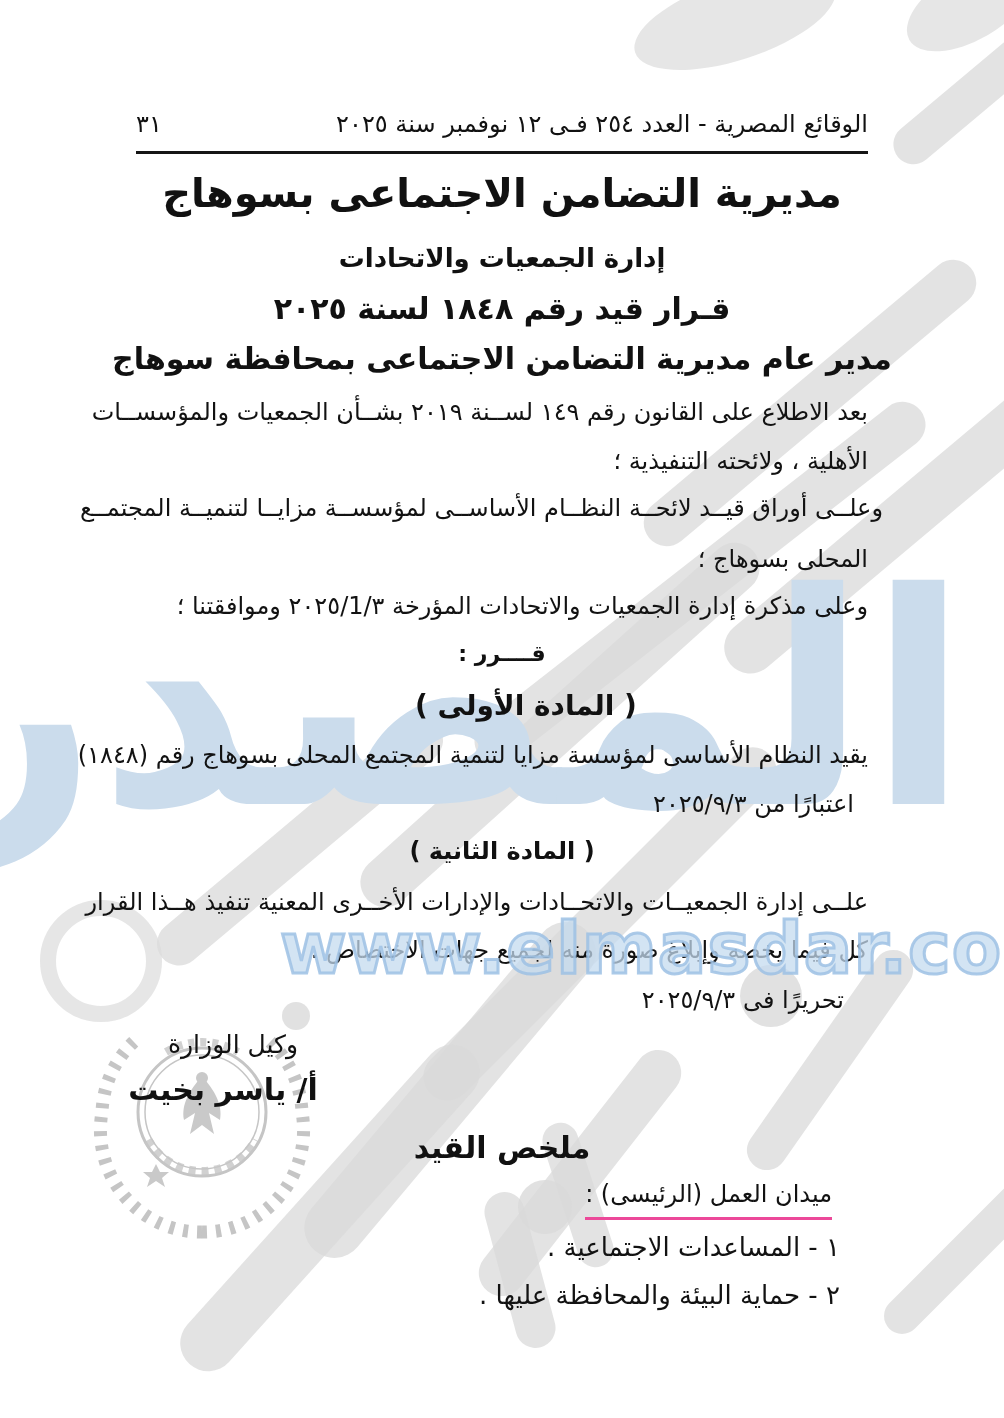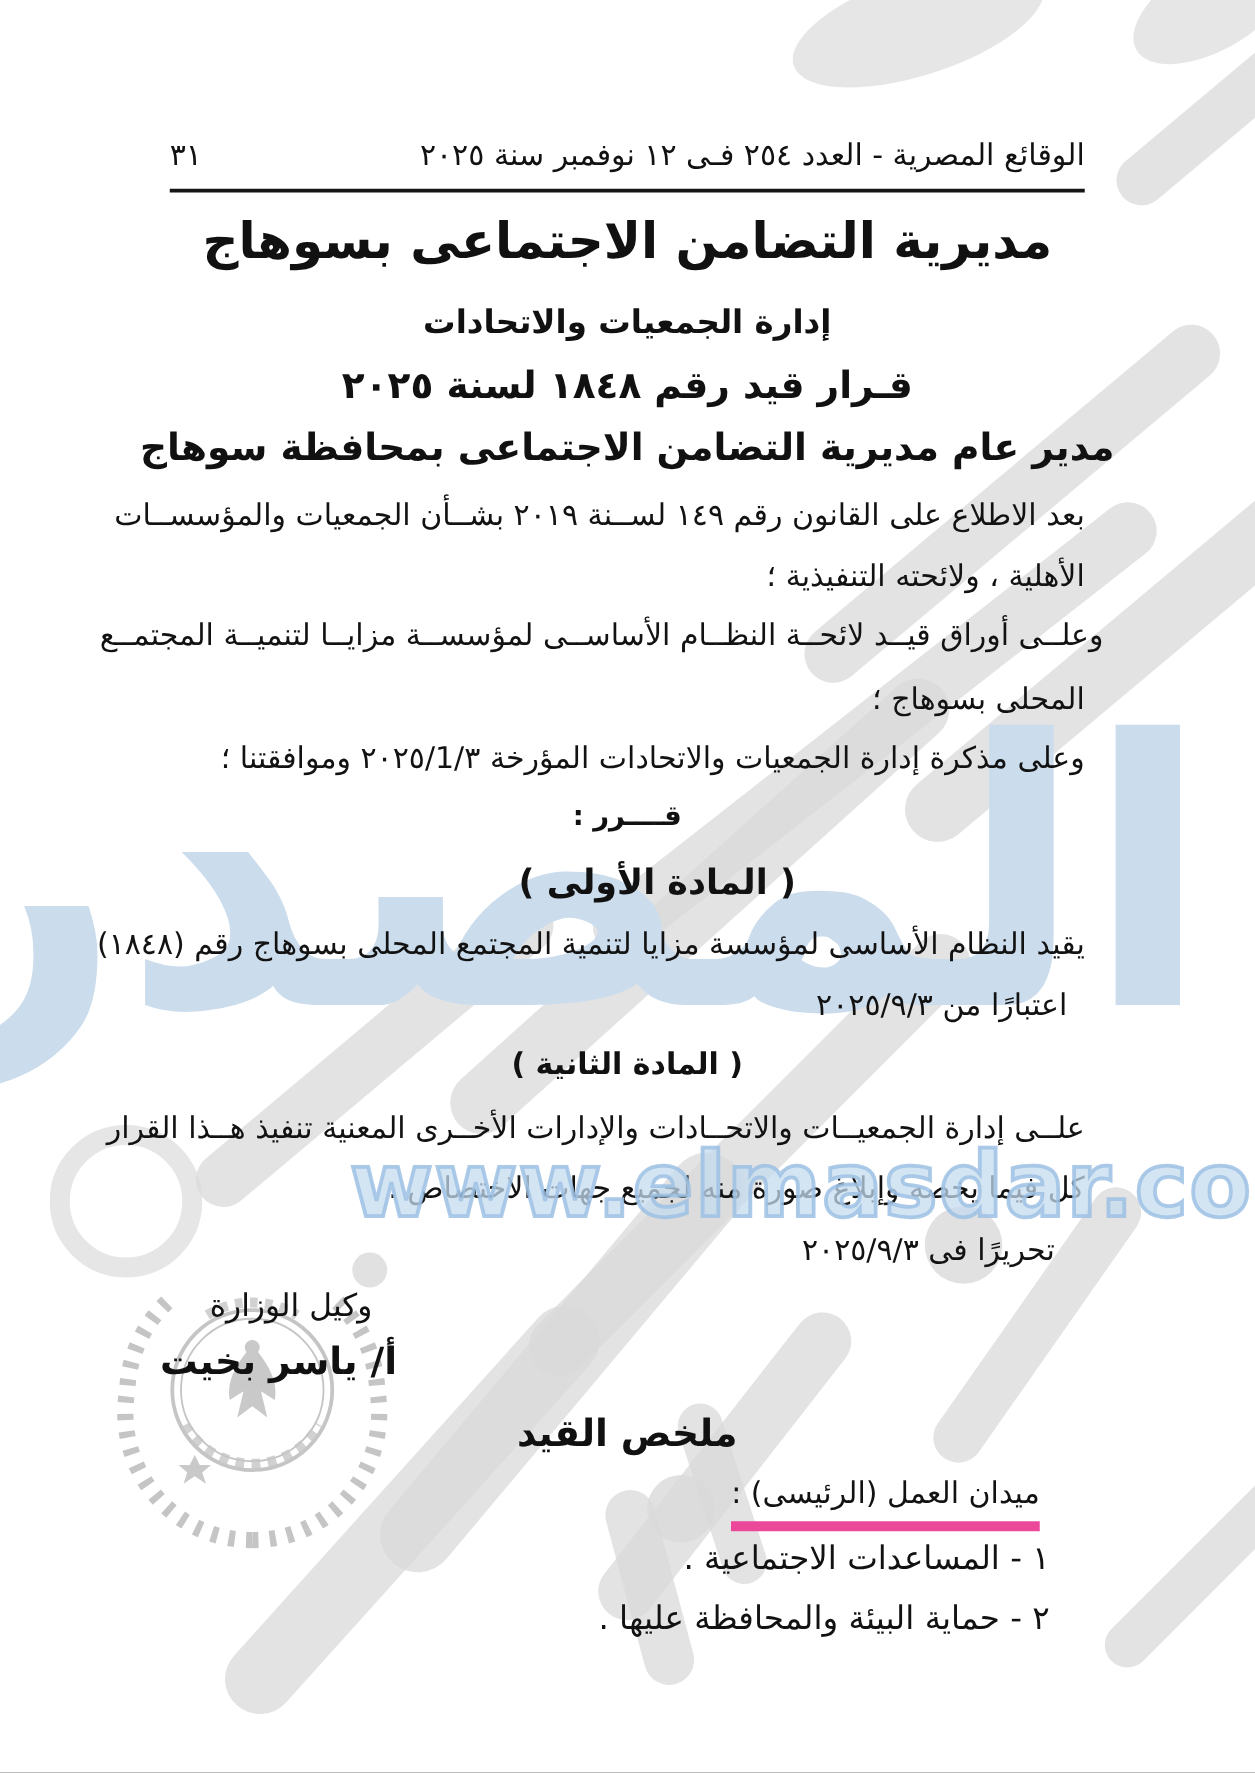--- a/index.html
+++ b/index.html
@@ -49,21 +49,21 @@
   .hdr{
     top:110px;left:136px;right:136px;
     display:flex;justify-content:space-between;align-items:flex-end;
     font-size:24px;
   }
   .rule{top:151px;left:136px;right:136px;height:3px;background:#151515;}
   .t1{top:170px;font-size:40px;}
   .t2{top:243px;font-size:26px;}
   .t3{top:291px;font-size:30px;}
   .t4{top:341px;font-size:30px;}
-  .underlined{border-bottom:8px solid #ec4899;padding-bottom:9px;}
+  .underlined{border-bottom:3px solid #ec4899;padding-bottom:9px;}
   .sig{width:210px;text-align:center;}
 </style>
 </head>
 <body>
 
 <div class="page">
 
   <div class="wm-gray">
     <div class="wm-blob" style="left:630px;top:-20px;width:210px;height:80px;transform:rotate(-18deg);"></div>
     <div class="wm-blob" style="left:900px;top:-30px;width:140px;height:70px;transform:rotate(-30deg);"></div>

